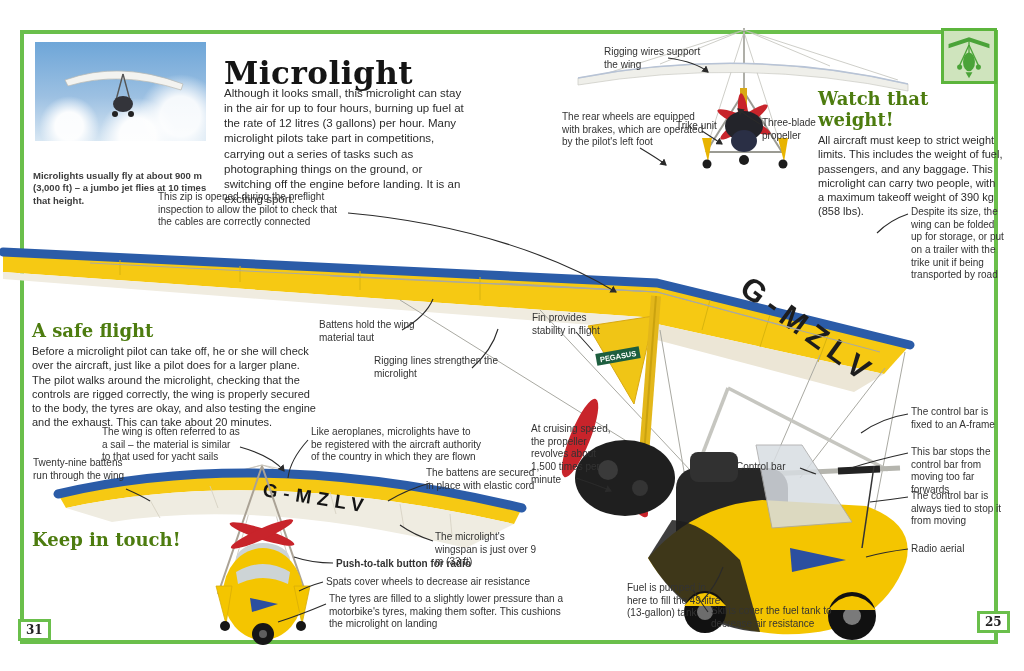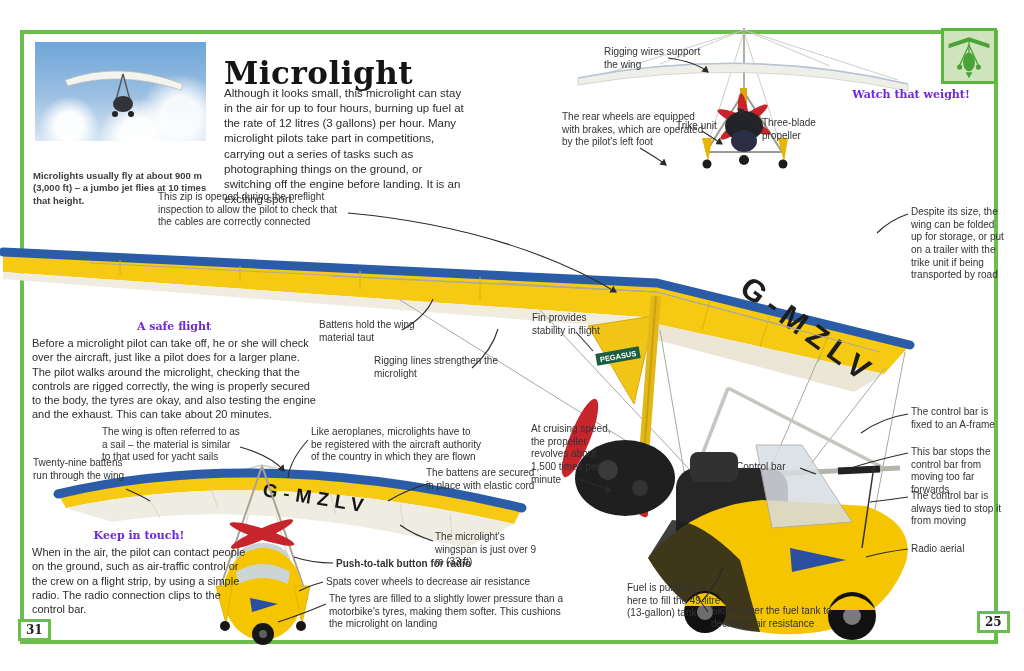--- a/index.html
+++ b/index.html
@@ -17,21 +17,21 @@
            radial-gradient(circle at 20% 85%, rgba(255,255,255,.95) 0 14px, rgba(255,255,255,0) 30px),
            radial-gradient(circle at 85% 75%, rgba(255,255,255,.9) 0 20px, rgba(255,255,255,0) 42px),
            radial-gradient(circle at 60% 95%, rgba(255,255,255,.95) 0 18px, rgba(255,255,255,0) 38px),
            linear-gradient(#6ea6d8 0%, #9cc0e2 55%, #d8e7f3 100%);}
   .caption{position:absolute;left:33px;top:147px;width:190px;font-size:9.5px;line-height:1.3;
            font-weight:bold;color:#3c3c3c;margin-top:23px;}
   .title{position:absolute;left:224px;top:34px;font-family:"DejaVu Serif",serif;
          font-size:31px;color:#151515;letter-spacing:.5px;}
   .intro{position:absolute;left:224px;top:74px;width:240px;font-size:11.5px;line-height:1.33;color:#2c2c2c;}
   .section{position:absolute;}
-  .sec-h{font-family:"DejaVu Serif",serif;font-weight:bold;font-size:11px;color:#6d28d9;margin:0 0 3px 0;text-align:center;}
+  .sec-h{font-family:"DejaVu Serif",serif;font-weight:bold;font-size:18px;color:#4d7c0f;margin:0 0 3px 0;}
   .sec-b{font-size:11px;line-height:1.3;margin:0;color:#2c2c2c;}
   .lbl{position:absolute;font-size:10px;line-height:1.27;color:#333;}
   .iconbox{position:absolute;left:941px;top:28px;width:56px;height:56px;background:#cfe4bd;
            border:3px solid #5cb53c;box-sizing:border-box;display:flex;align-items:center;justify-content:center;}
 </style>
 </head>
 <body>
 
 <div class="page">
 
@@ -249,28 +249,28 @@
         <ellipse cx="27" cy="34" rx="7" ry="11" stroke="none"></ellipse>
         <path d="M23,46 L31,46 L27,53 Z" stroke="none"></path>
         <circle cx="16" cy="40" r="3" stroke="none"></circle>
           <circle cx="38" cy="40" r="3" stroke="none"></circle>
       </g>
     </svg>
   </div>
 
   <div class="section" style="left:818px;top:88px;width:186px;">
     <h2 class="sec-h">Watch that weight!</h2>
+    <p class="sec-b">All aircraft must keep to strict weight limits. This includes the weight of fuel, passengers, and any baggage. This microlight can carry two people, with a maximum takeoff weight of 390 kg (858 lbs).</p>
   </div>
   <div class="section" style="left:32px;top:320px;width:284px;">
     <h2 class="sec-h">A safe flight</h2>
     <p class="sec-b">Before a microlight pilot can take off, he or she will check over the aircraft, just like a pilot does for a larger plane. The pilot walks around the microlight, checking that the controls are rigged correctly, the wing is properly secured to the body, the tyres are okay, and also testing the engine and the exhaust. This can take about 20 minutes.</p>
   </div>
   <div class="section" style="left:32px;top:529px;width:214px;">
     <h2 class="sec-h">Keep in touch!</h2>
-    <p class="sec-b">When in the air, the pilot can contact people on the ground, such as air-traffic control or the crew on a flight strip, by using a simple radio. The radio connection clips to the control bar.</p>
   </div>
 
   <div class="lbl" style="left:158px;top:191px;width:192px;">This zip is opened during the preflight inspection to allow the pilot to check that the cables are correctly connected</div>
   <div class="lbl" style="left:604px;top:46px;width:100px;">Rigging wires support the wing</div>
   <div class="lbl" style="left:562px;top:111px;width:150px;">The rear wheels are equipped with brakes, which are operated by the pilot's left foot</div>
   <div class="lbl" style="left:676px;top:120px;width:60px;">Trike unit</div>
   <div class="lbl" style="left:762px;top:117px;width:66px;">Three-blade propeller</div>
   <div class="lbl" style="left:911px;top:206px;width:96px;">Despite its size, the wing can be folded up for storage, or put on a trailer with the trike unit if being transported by road</div>
   <div class="lbl" style="left:319px;top:319px;width:96px;">Battens hold the wing material taut</div>
   <div class="lbl" style="left:532px;top:312px;width:86px;">Fin provides stability in flight</div>

